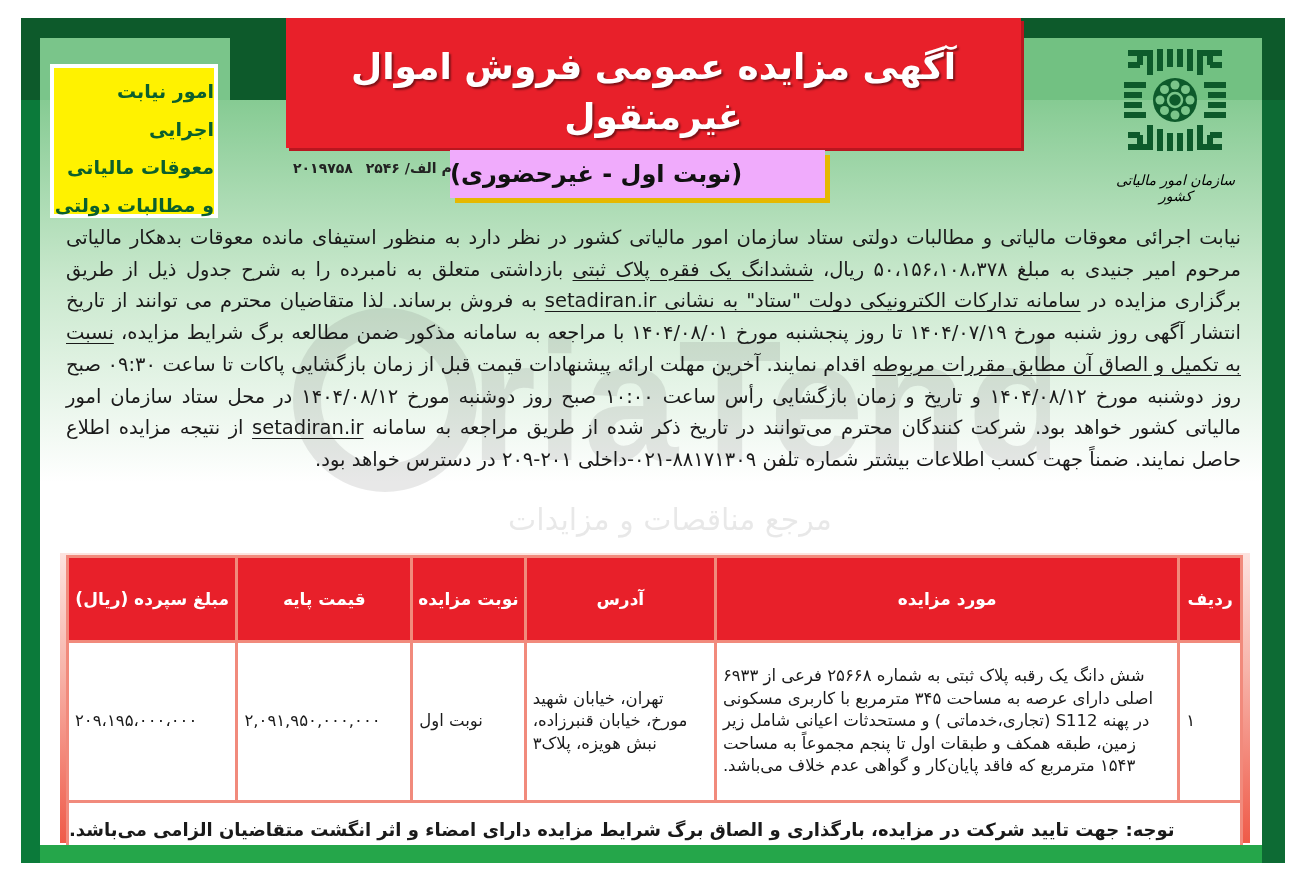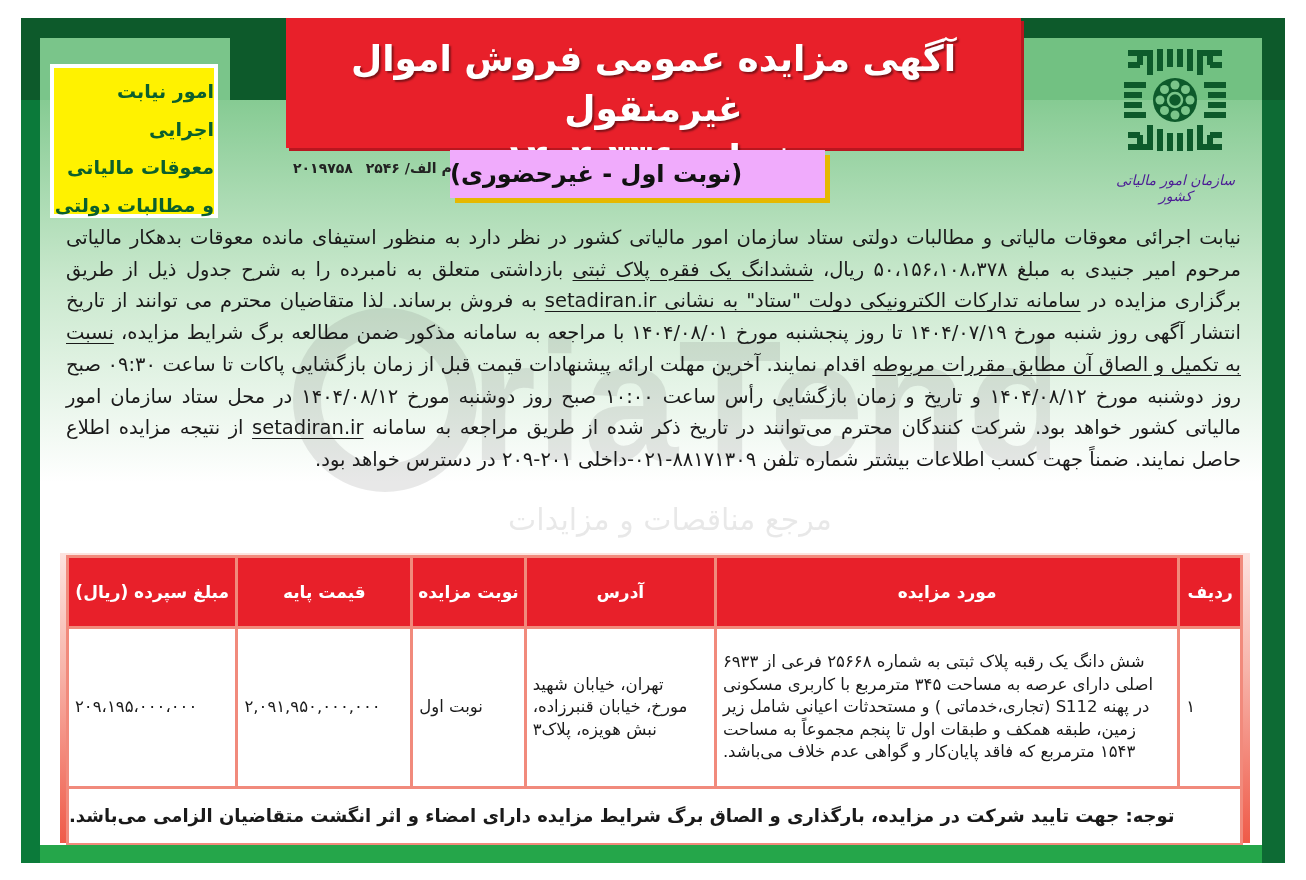--- a/index.html
+++ b/index.html
@@ -9,47 +9,47 @@
     background:linear-gradient(180deg,#6fc17f 0%,#c9e8cd 30%,#ffffff 55%,#ffffff 100%);}
   .dark-tl{position:absolute;left:21px;top:18px;width:265px;height:82px;background:#0d5a2b;}
   .dark-tr{position:absolute;left:945px;top:18px;width:340px;height:82px;background:#0d5a2b;}
   .dark-r{position:absolute;left:1262px;top:18px;width:23px;height:845px;background:#0d6b34;}
   .dark-l{position:absolute;left:21px;top:18px;width:19px;height:845px;background:#0b7a3a;}
   .inner-tl{position:absolute;left:40px;top:38px;width:190px;height:62px;background:#7ac58a;}
   .inner-tr{position:absolute;left:983px;top:38px;width:279px;height:62px;background:#72c182;}
 
   .title-box{position:absolute;left:286px;top:18px;width:735px;height:130px;background:#e8202a;
     box-shadow:3px 3px 0 #b9161f;color:#fff;text-align:center;direction:rtl;}
-  .title-box .l1{font-family:"DejaVu Sans",sans-serif;font-weight:bold;font-size:36px;line-height:50px;margin-top:16px;
+  .title-box .l1{font-family:"DejaVu Sans",sans-serif;font-weight:bold;font-size:36px;line-height:50px;margin-top:24px;
     text-shadow:2px 2px 2px rgba(0,0,0,.45);}
   .title-box .l2{font-family:"DejaVu Sans",sans-serif;font-weight:bold;font-size:36px;line-height:48px;
     text-shadow:2px 2px 2px rgba(0,0,0,.45);}
   .turn-box{position:absolute;left:450px;top:150px;width:375px;height:48px;background:#f0abfc;
     box-shadow:5px 5px 0 #e5b800;direction:rtl;text-align:left;color:#111;
     font-weight:bold;font-size:24px;line-height:48px;}
   .ref{position:absolute;left:285px;top:160px;direction:rtl;font-size:14px;font-weight:bold;color:#222;width:180px;text-align:left;}
   .ref span{margin-left:8px;}
 
   .yellow{position:absolute;left:50px;top:64px;width:160px;height:142px;background:#fff200;border:4px solid #fff;
     direction:rtl;text-align:right;color:#0b5f2d;font-weight:bold;font-size:19px;line-height:38px;padding-top:4px;box-sizing:content-box;}
   .logo{position:absolute;left:1120px;top:45px;width:110px;height:110px;}
   .logo-caption{position:absolute;left:1108px;top:172px;width:135px;text-align:center;direction:rtl;
-    font-family:"DejaVu Serif",serif;font-style:italic;font-size:14px;color:#4c1d95;}
+    font-family:"DejaVu Serif",serif;font-style:italic;font-size:14px;color:#000000;}
 
   .body-text{position:absolute;left:66px;top:222px;width:1175px;direction:rtl;text-align:justify;
     font-size:19.5px;line-height:31.7px;color:#1a1a1a;}
   .body-text b{font-weight:normal;}
   .body-text u{text-decoration:underline;text-underline-offset:4px;}
 
   .watermark{position:absolute;left:290px;top:300px;width:760px;height:240px;opacity:.13;pointer-events:none;}
 
   .table-frame{position:absolute;left:60px;top:553px;width:1190px;height:290px;
     background:linear-gradient(180deg,#fde3df 0%,#f7b5ab 40%,#ef5a48 100%);}
   table.auction{position:absolute;left:66px;top:555px;width:1177px;border-collapse:collapse;direction:rtl;}
-  table.auction th{background:#e8202a;color:#fff;font-weight:bold;font-size:17px;height:52px;border:3px solid #f18a7c;padding:8px 4px;}
+  table.auction th{background:#e8202a;color:#fff;font-weight:bold;font-size:17px;height:52px;border:3px solid #f18a7c;padding:15px 4px;}
   table.auction td{background:#fff;border:3px solid #f18a7c;text-align:left;font-size:16.5px;line-height:22.5px;color:#1a1a1a;padding:6px 6px;}
   table.auction td.note{font-weight:bold;font-size:18px;height:54px;padding:0;}
   .green-strip{position:absolute;left:40px;top:845px;width:1222px;height:18px;background:#25a64a;}
 </style>
 </head>
 <body>
 
 <div class="outer"></div>
 <div class="dark-l"></div>
 <div class="dark-r"></div>

